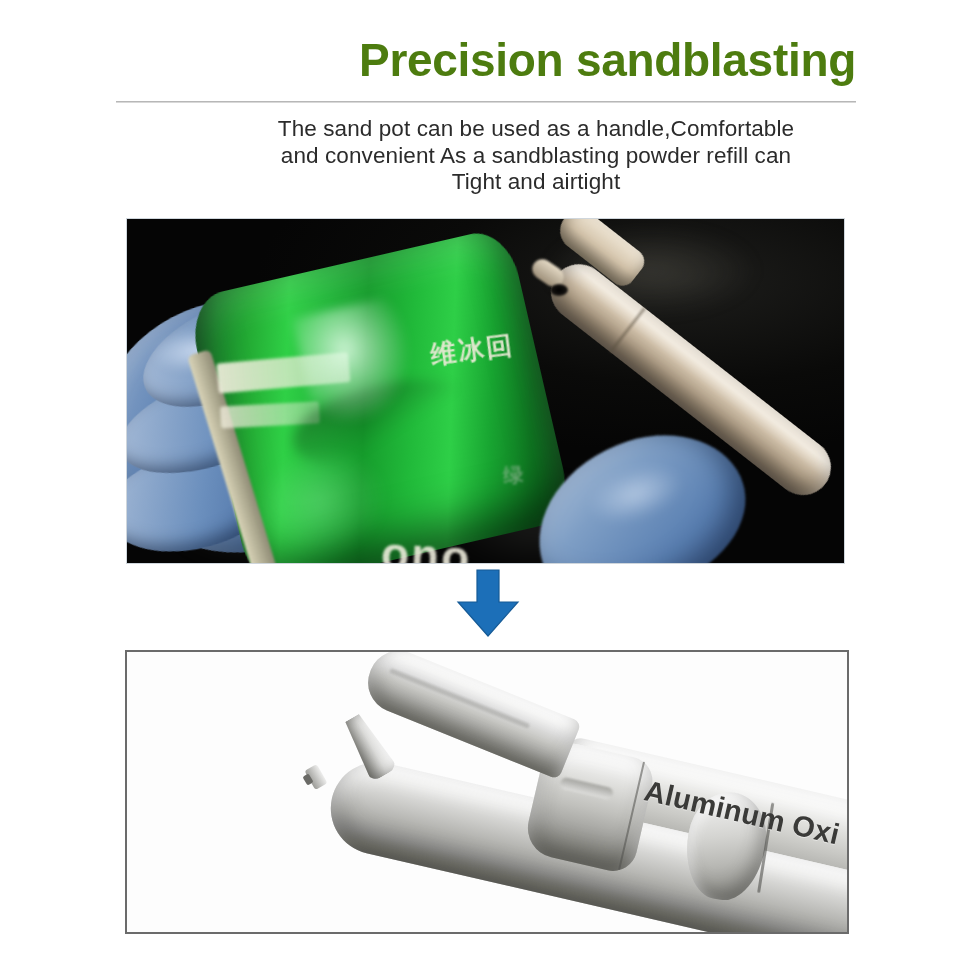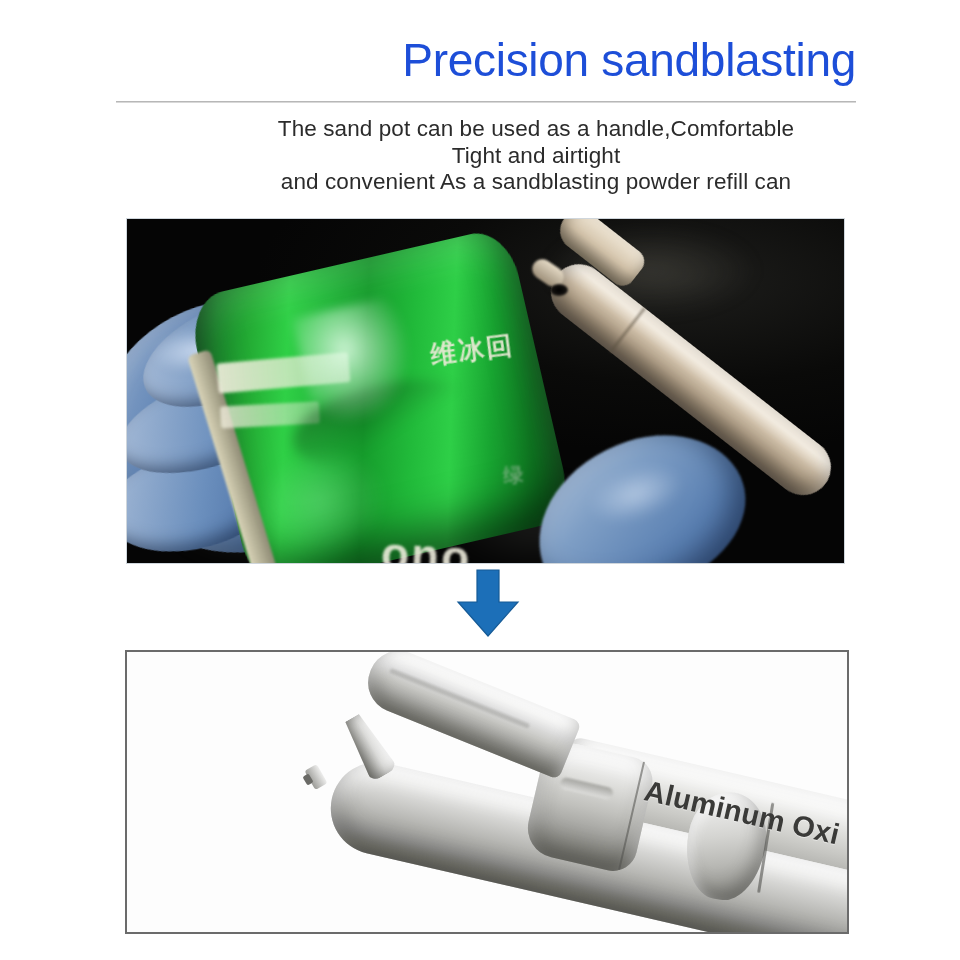--- a/index.html
+++ b/index.html
@@ -28,23 +28,23 @@
     left: 0;
     top: 0;
     width: 960px;
     height: 205px;
   }
   .page-title {
     position: absolute;
     right: 104px;
     top: 36px;
     font-size: 46px;
-    font-weight: normal;
+    font-weight: bold;
     letter-spacing: -0.3px;
-    color: #1d4ed8;
+    color: #4d7c0f;
     line-height: 1.05;
     white-space: nowrap;
     text-align: right;
   }
   .title-rule {
     position: absolute;
     left: 116px;
     top: 101px;
     width: 740px;
     height: 2px;
@@ -465,22 +465,22 @@
 <div class="page">
 
   <div class="header">
 
     <div class="page-title">Precision sandblasting</div>
 
     <div class="title-rule"></div>
 
     <div class="subtitle">
       <span class="ln">The sand pot can be used as a handle,Comfortable</span>
+      <span class="ln">and convenient  As a sandblasting powder refill can</span>
       <span class="ln">Tight and airtight</span>
-      <span class="ln">and convenient  As a sandblasting powder refill can</span>
     </div>
 
   </div>
 
   <div class="photo-frame photo-top">
     <div class="scene-top">
 
       <div class="smudge-a"></div>
       <div class="smudge-b"></div>
       <div class="smudge-c"></div>

